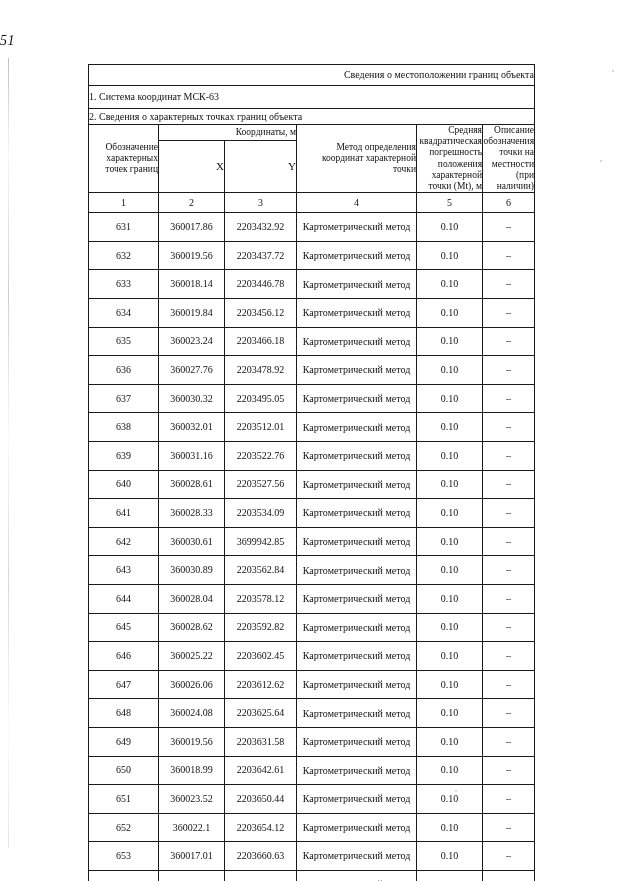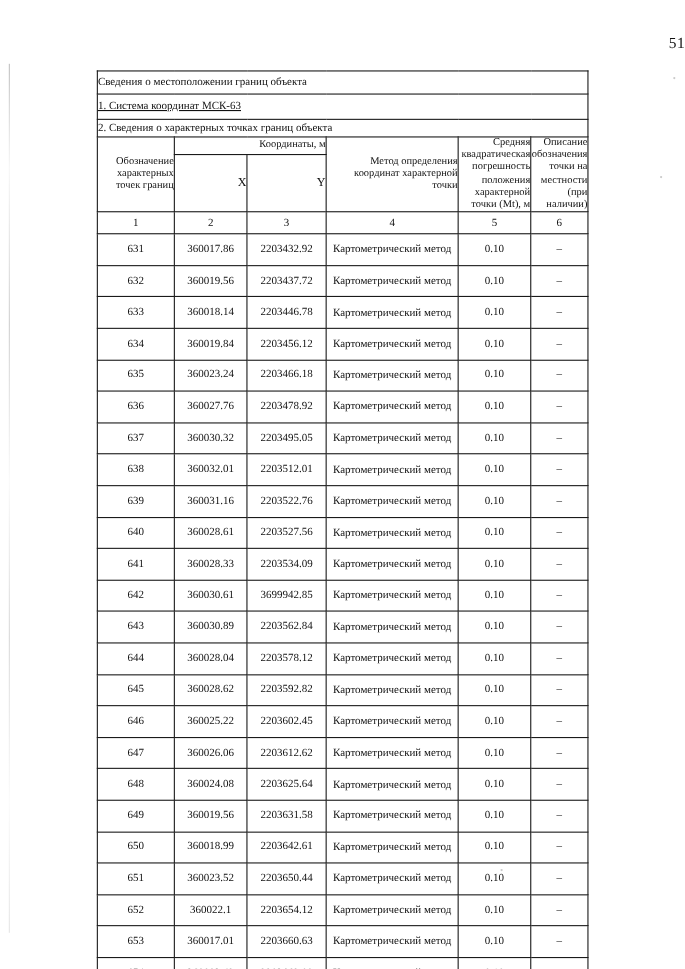--- a/index.html
+++ b/index.html
@@ -38,23 +38,24 @@
     height: 2px;
     background: rgba(150,150,150,0.5);
     border-radius: 50%;
   }
 
   .page-number {
     position: absolute;
     top: 33px;
     left: 0;
     width: 623px;
-    text-align: right;
+    text-align: left;
     font-size: 14px;
     letter-spacing: 0.5px;
+    font-style: italic;
   }
 
   .doc-table {
     position: absolute;
     left: 88px;
     top: 64px;
     width: 446px;
     border-collapse: collapse;
     table-layout: fixed;
     font-size: 9.5px;
@@ -62,29 +63,28 @@
   }
   .doc-table td, .doc-table th {
     border: 1px solid #1a1a1a;
     padding: 0;
     font-weight: normal;
     vertical-align: middle;
   }
 
   .title-cell {
     height: 20px;
-    text-align: left;
+    text-align: right;
     font-size: 10px;
   }
   .section-cell {
     height: 22px;
     text-align: left;
     padding-left: 4px;
     font-size: 10px;
-    text-decoration: underline;
   }
   .section-cell-2 {
     height: 15px;
     text-align: left;
     padding-left: 4px;
     font-size: 10px;
     border-bottom: 1px solid #1a1a1a;
     margin-left: 36px;
   }
 

